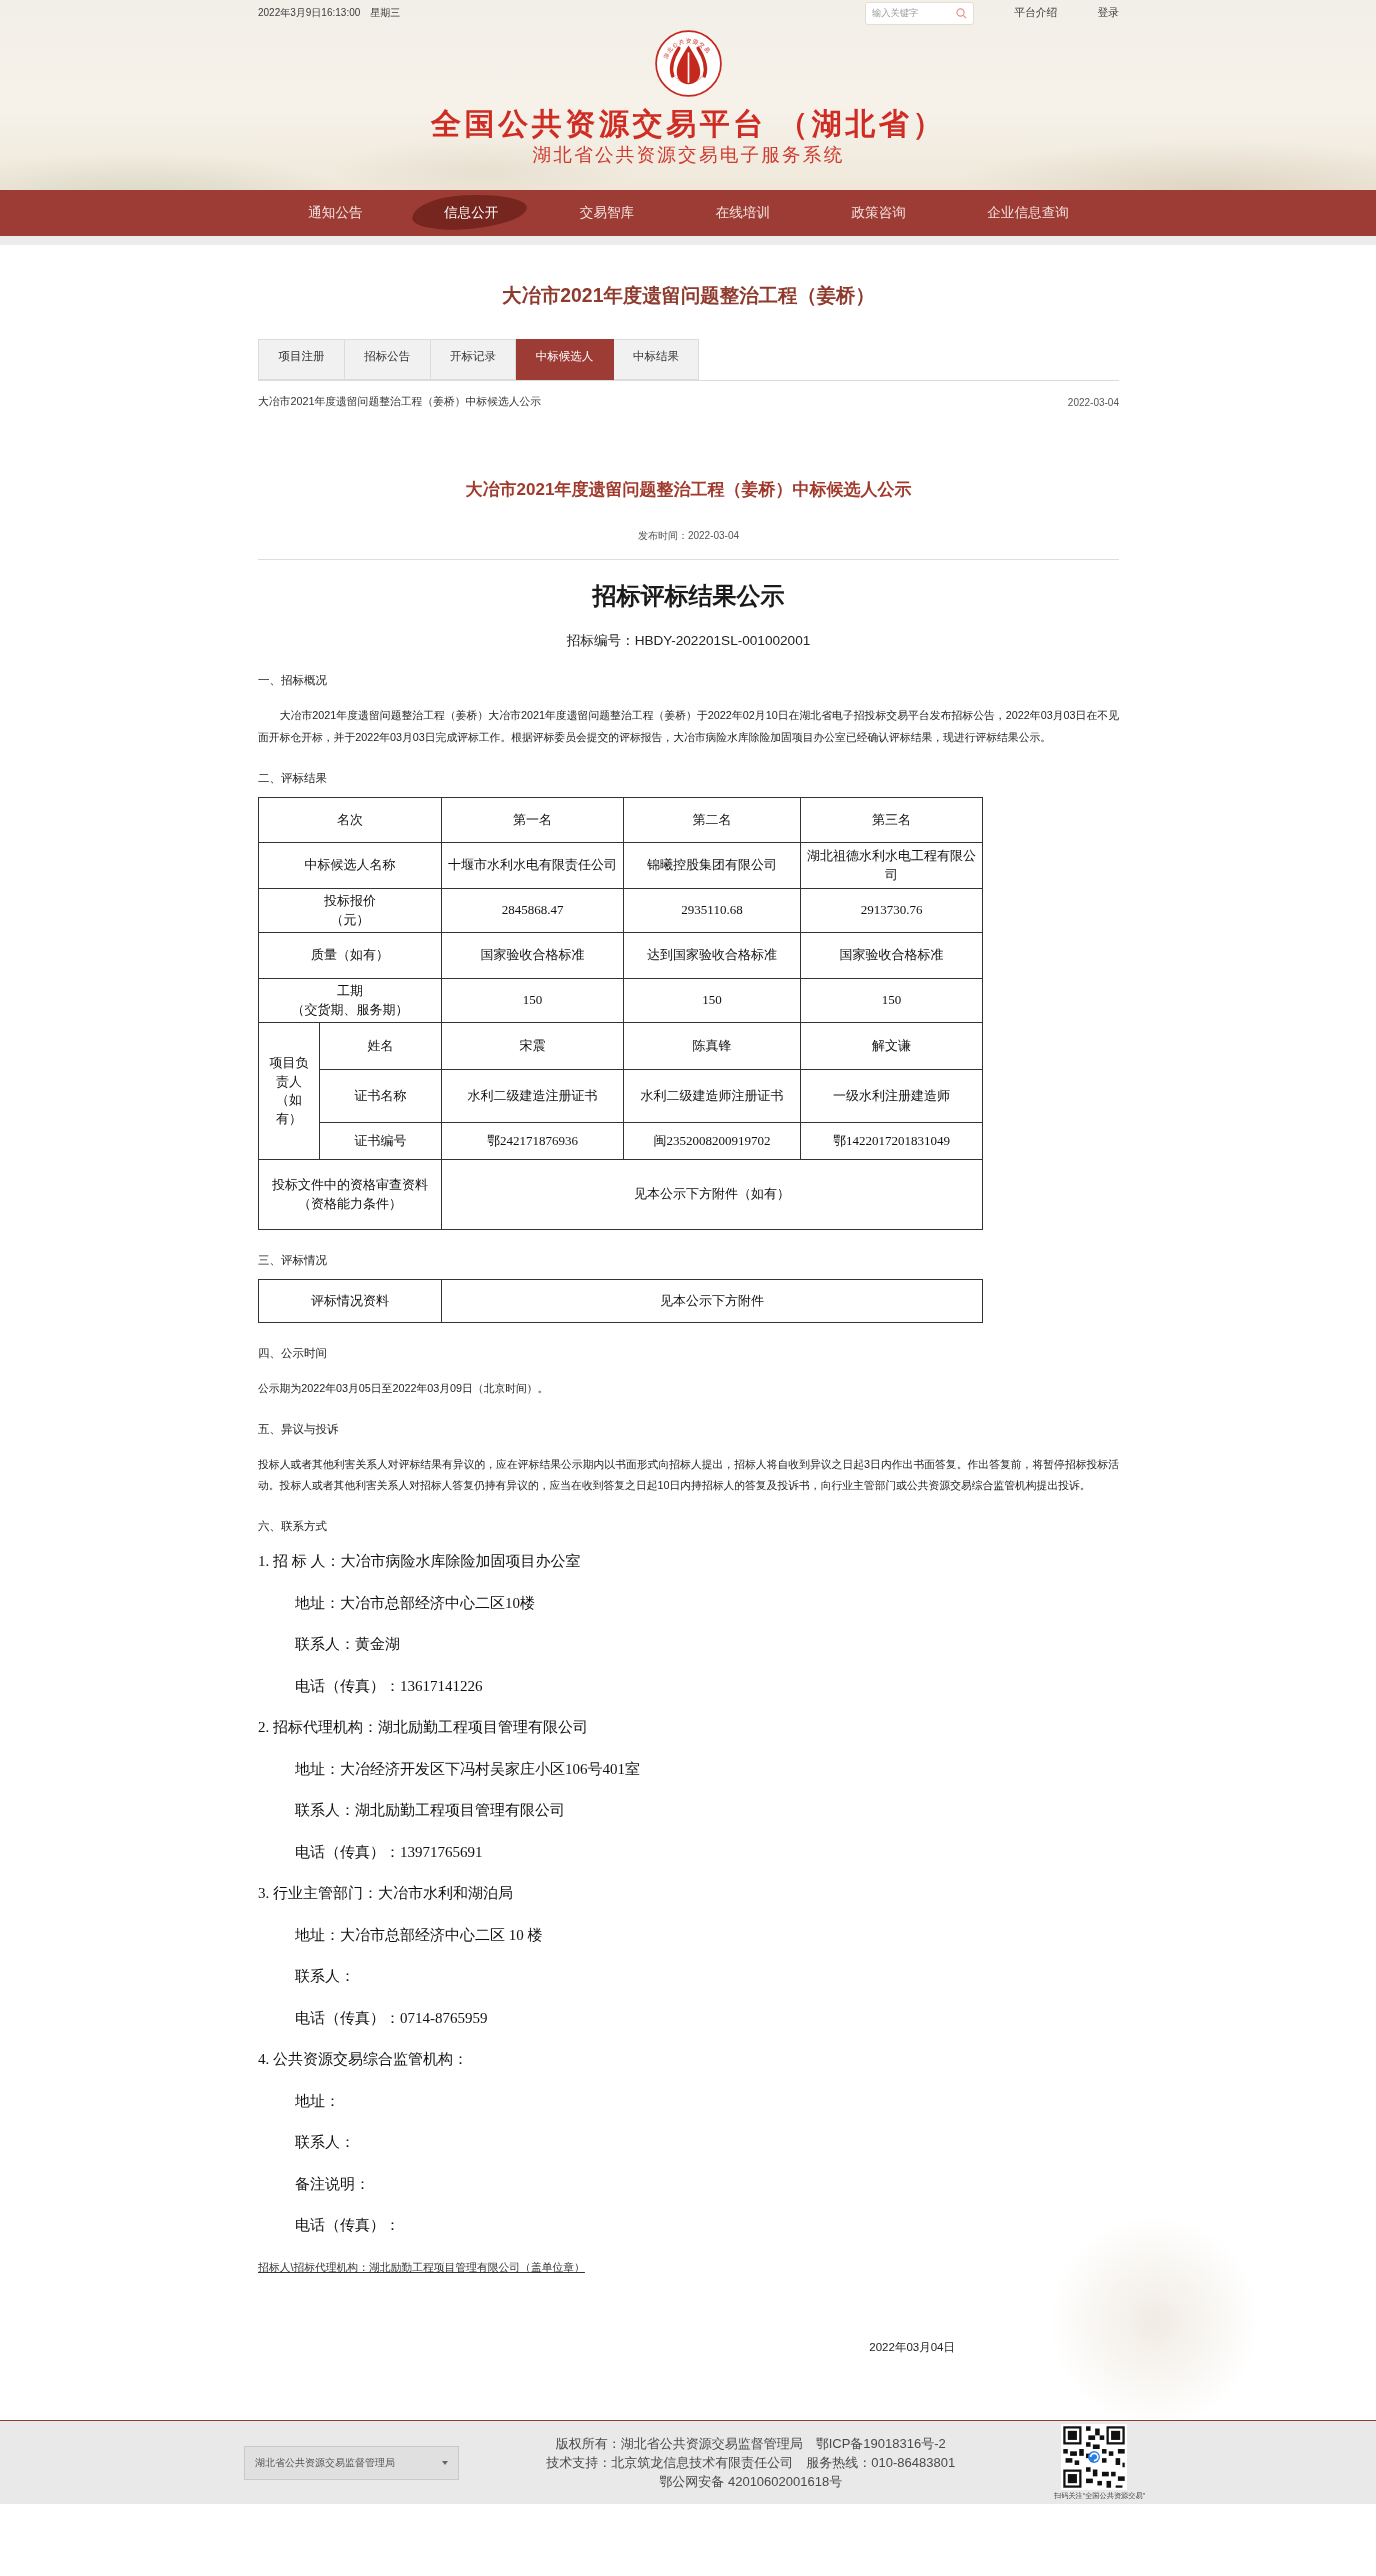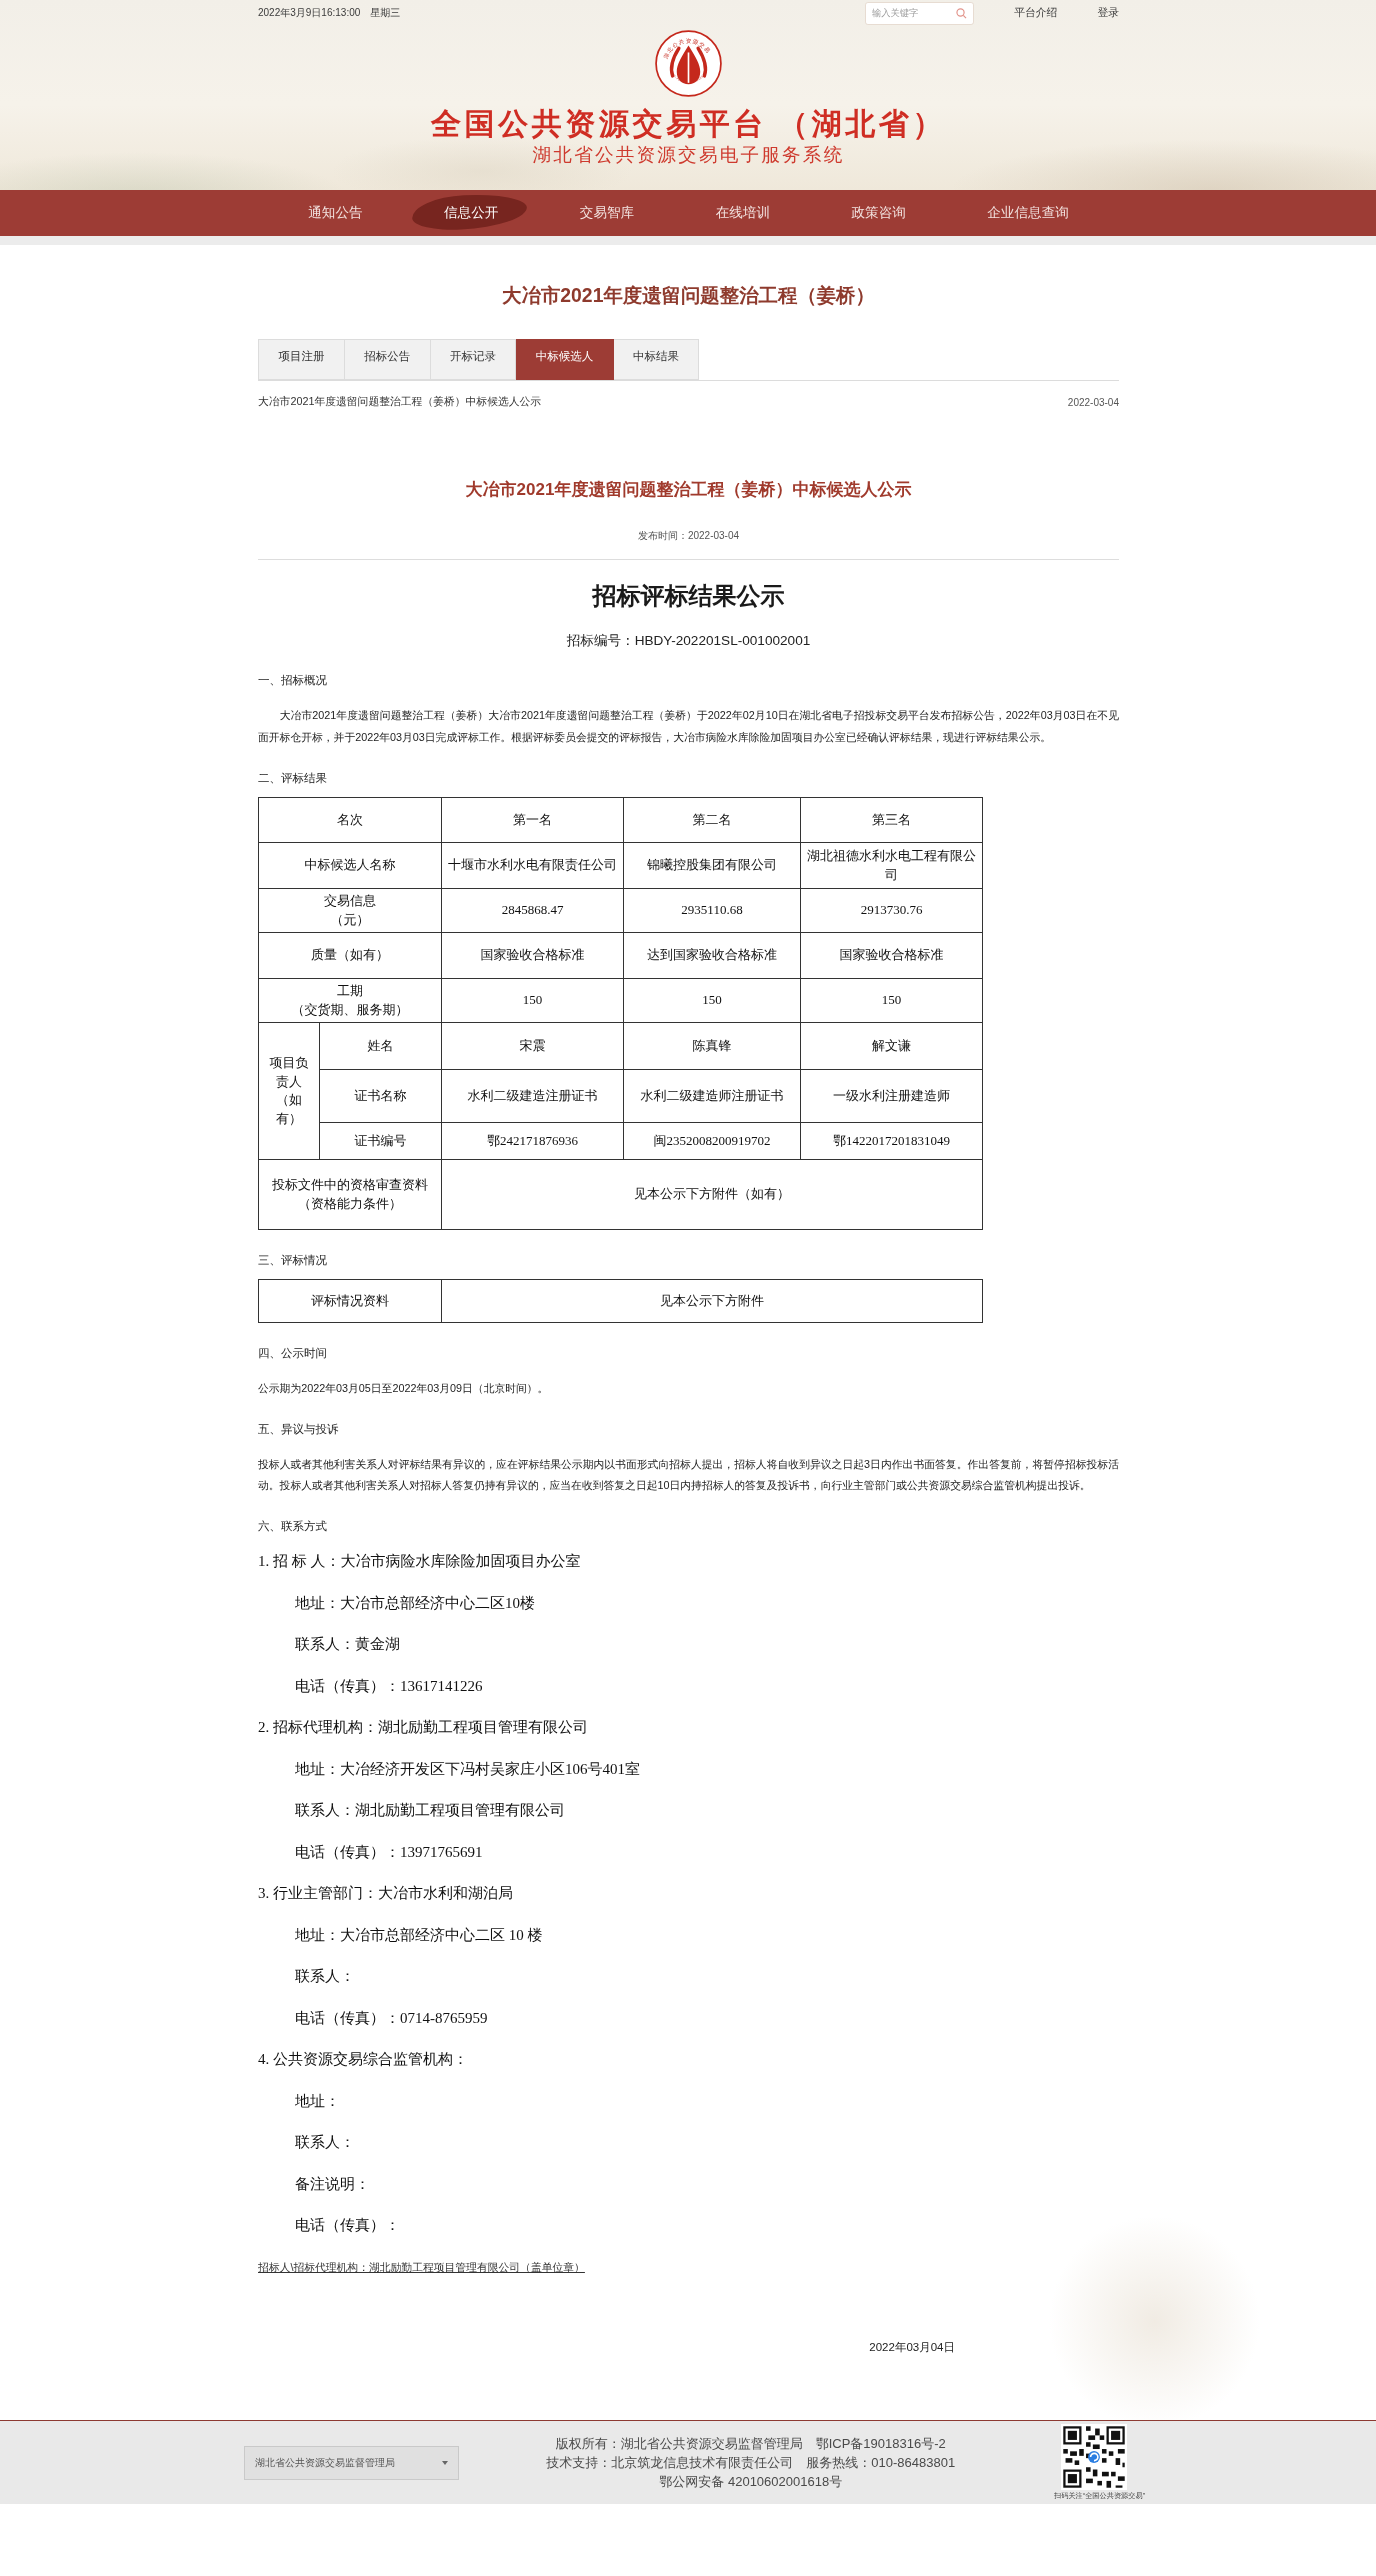--- a/index.html
+++ b/index.html
@@ -207,21 +207,21 @@
         <td>第二名</td>
         <td>第三名</td>
       </tr>
       <tr style="height:46px">
         <td colspan="2">中标候选人名称</td>
         <td>十堰市水利水电有限责任公司</td>
         <td>锦曦控股集团有限公司</td>
         <td>湖北祖德水利水电工程有限公司</td>
       </tr>
       <tr style="height:44px">
-        <td colspan="2" class="pre">交易信息
+        <td colspan="2" class="pre">投标报价
 （元）</td>
         <td>2845868.47</td>
         <td>2935110.68</td>
         <td>2913730.76</td>
       </tr>
       <tr style="height:46px">
         <td colspan="2">质量（如有）</td>
         <td>国家验收合格标准</td>
         <td>达到国家验收合格标准</td>
         <td>国家验收合格标准</td>

